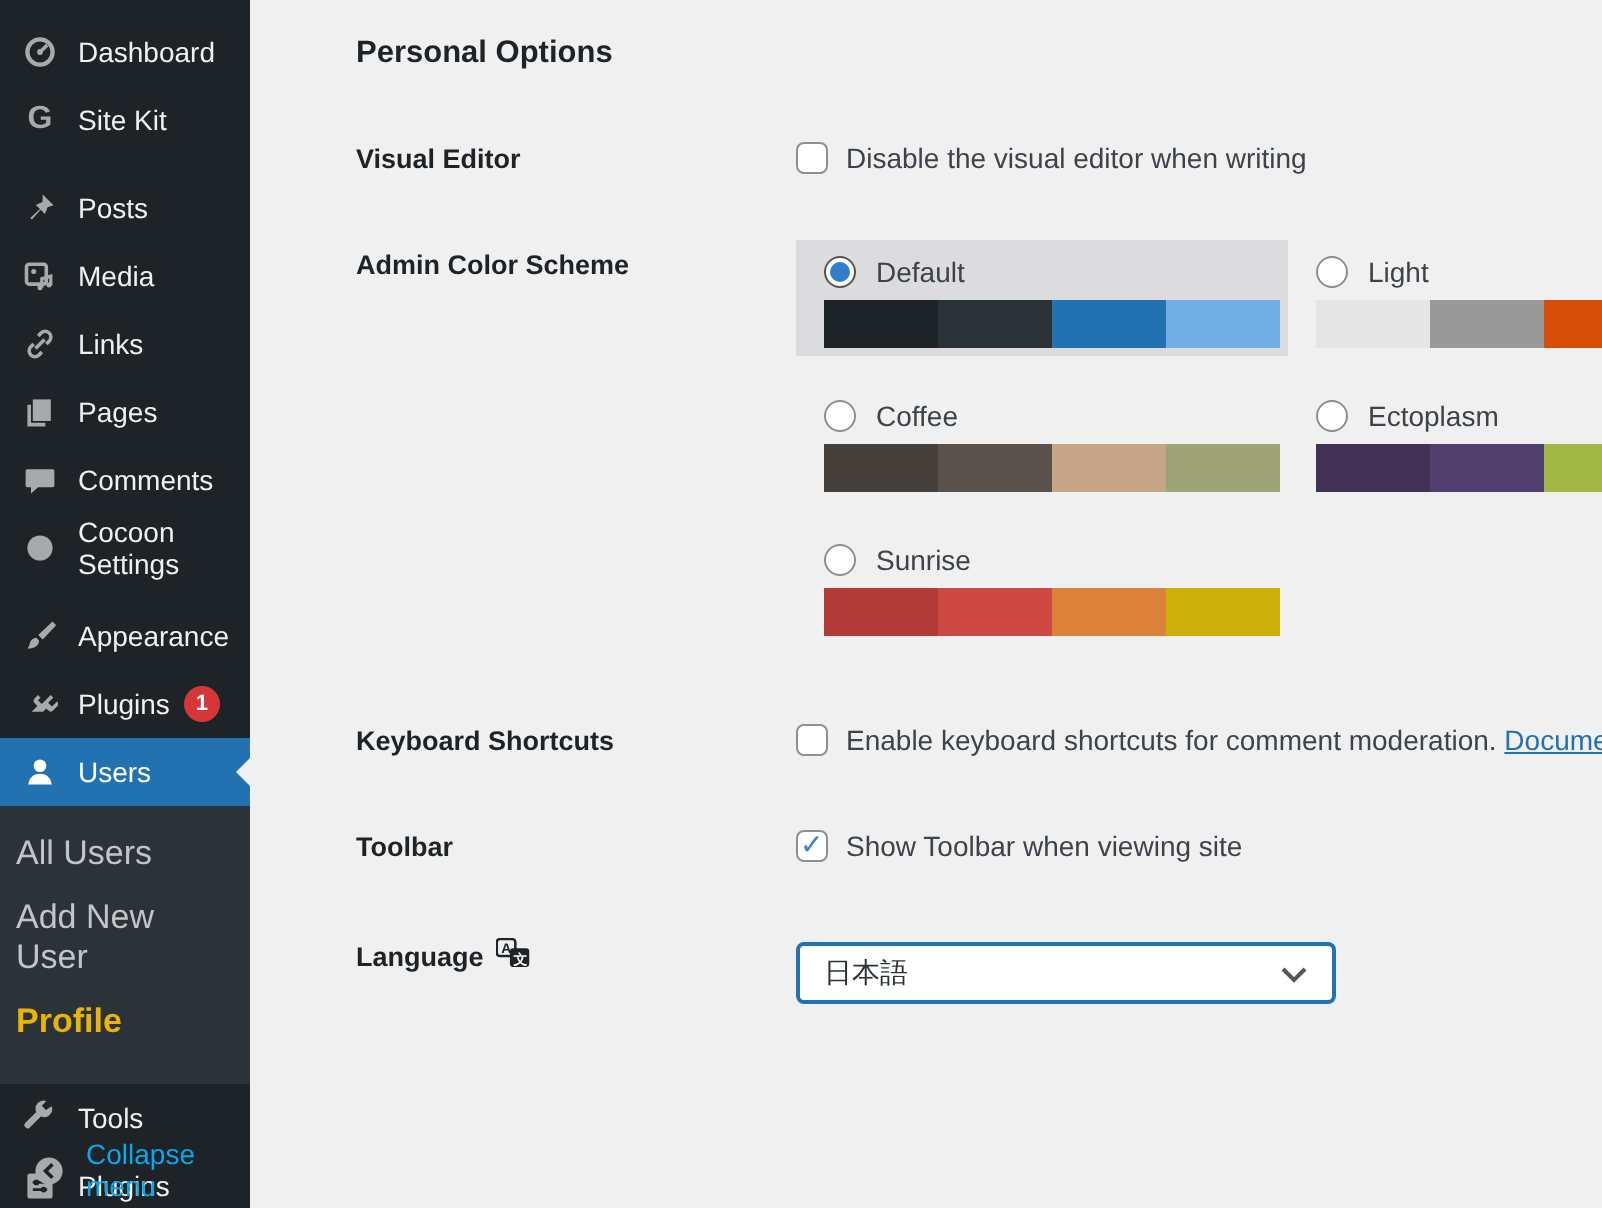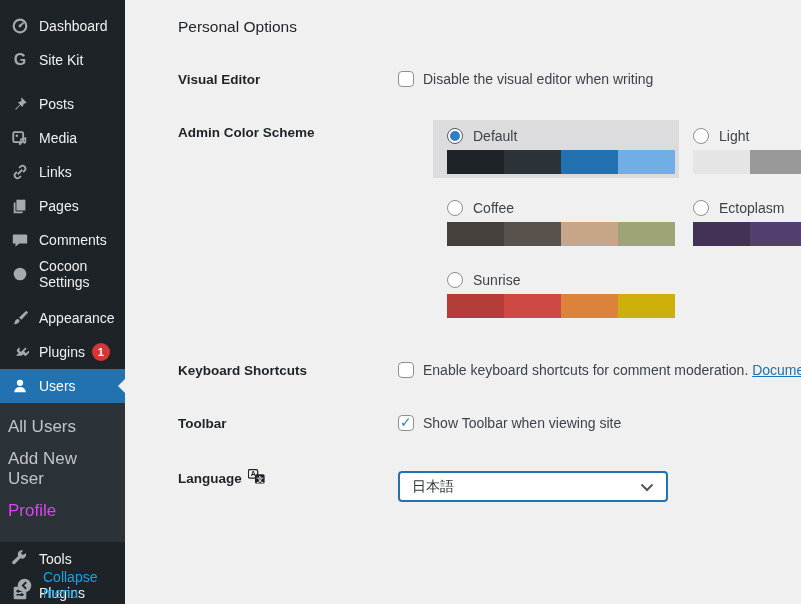--- a/index.html
+++ b/index.html
@@ -32,27 +32,27 @@
   }
   .badge {
     display:inline-block; min-width:18px; height:18px; line-height:18px;
     background:#d63638; color:#fff; border-radius:50%; text-align:center;
     font-size:11px; font-weight:600; margin-left:7px; padding:0 3px;
   }
   .submenu { background:#2c3338; padding:8px 0 15px; }
   .submenu-item {
     display:block; padding:6px 8px; font-size:17px; color:#c3c4c7; cursor:pointer;
   }
-  .submenu-item.current { color:#d946ef; font-weight:400; }
+  .submenu-item.current { color:#eab308; font-weight:700; }
   .collapse-item {
     position:absolute; bottom:2px; left:4px; width:100%; color:#0ea5e9;
   }
   
   .content { margin-left:155px; padding:14px 0 0 23px; width:646px; }
-  h1.page-title { font-size:15.5px; font-weight:400; color:#1d2327; margin:4px 0 35px; }
+  h1.page-title { font-size:15.5px; font-weight:700; color:#1d2327; margin:4px 0 35px; }
   .form-row { display:flex; margin-bottom:37px; align-items:flex-start; }
   .form-row .row-label {
     flex:0 0 220px; font-size:13.5px; font-weight:700; color:#1d2327; padding-top:1px;
     display:flex; align-items:center; gap:6px;
   }
   .row-control { flex:1 1 auto; white-space:nowrap; }
   .chk-label { display:flex; align-items:center; font-size:14px; color:#3c434a; cursor:pointer; }
   .checkbox {
     width:16px; height:16px; border:1px solid #8c8f94; border-radius:4px;
     background:#fff; margin-right:9px; flex:0 0 16px; position:relative; cursor:pointer;
@@ -74,21 +74,21 @@
     background:#fff; margin-right:10px; position:relative; flex:0 0 16px; cursor:pointer;
   }
   .radio.checked { border-color:#50575e; }
   .radio.checked::after {
     content:""; position:absolute; left:2px; top:2px; width:10px; height:10px;
     border-radius:50%; background:#2f7ec7;
   }
   .scheme-name { font-size:14px; color:#3c434a; }
   .swatches { display:flex; height:24px; }
   .swatch { width:57px; height:24px; flex:0 0 57px; }
-  .row-color-scheme { margin-bottom:40px;gap:35px; }
+  .row-color-scheme { margin-bottom:40px; }
   
   .lang-select {
     width:270px; height:31px; background:#fff; border:2px solid #2271b1;
     border-radius:4px; display:flex; align-items:center; padding:0 12px;
     font-size:14px; color:#2c3338; cursor:pointer; justify-content:space-between;
   }
   .translate-icon { display:inline-block; }
 </style>
 </head>
 <body>

